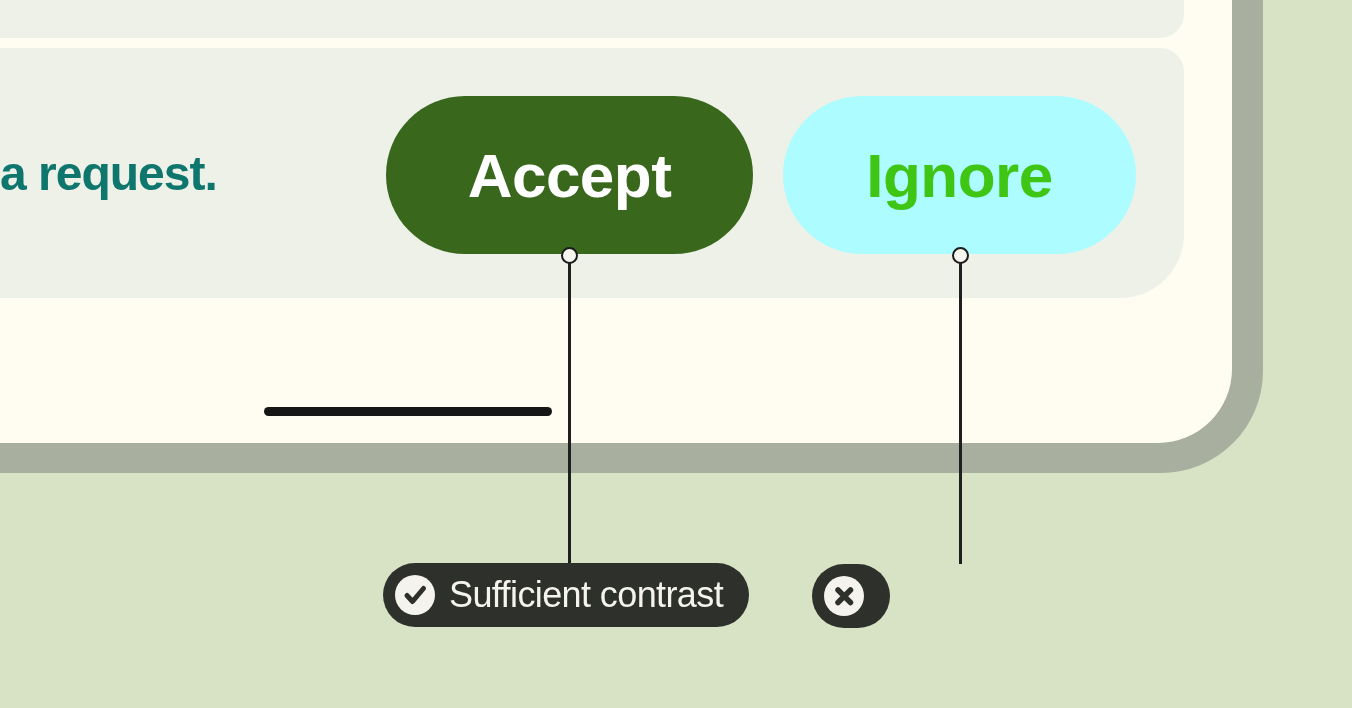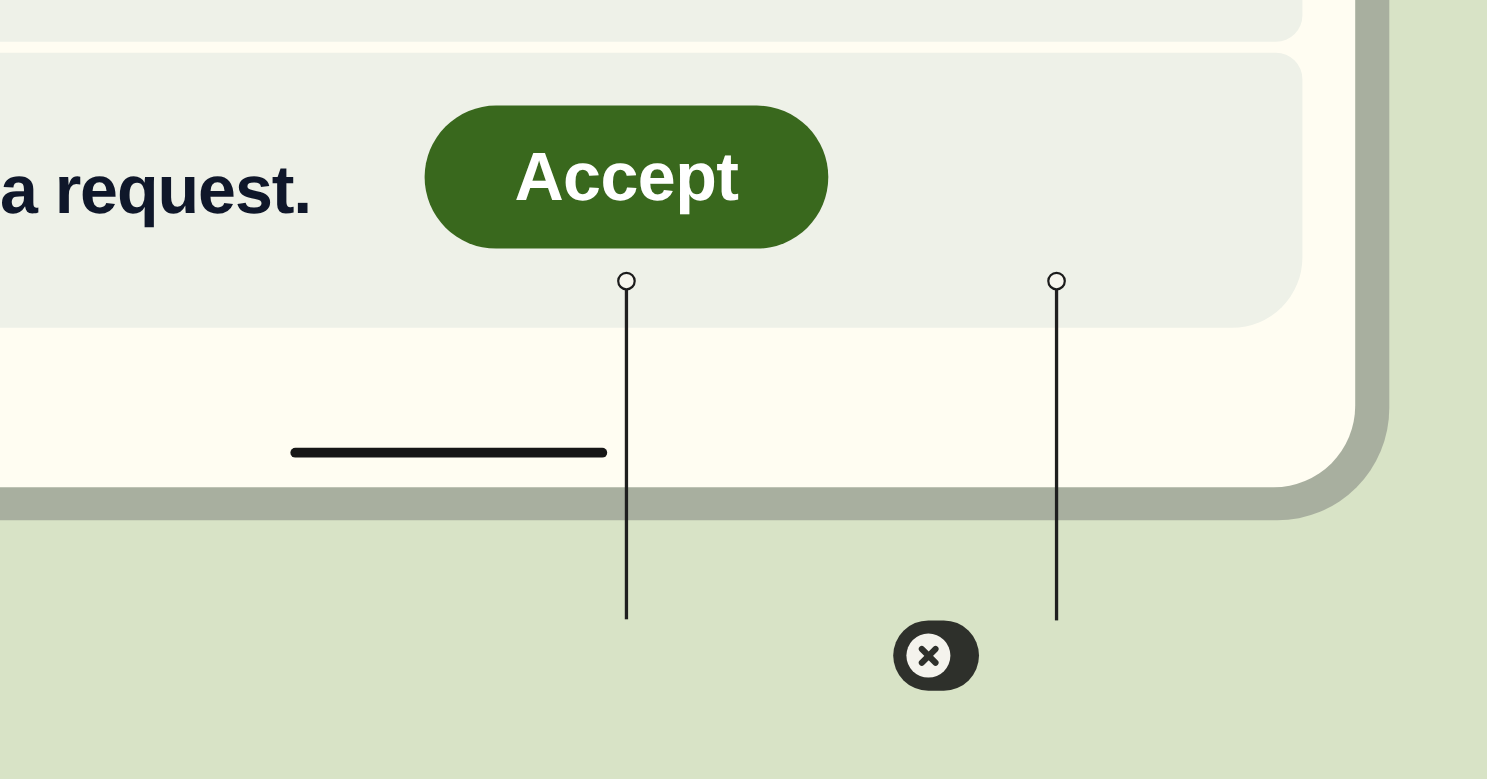--- a/index.html
+++ b/index.html
@@ -44,31 +44,31 @@
     position: absolute;
     left: -60px; top: 48px;
     width: 1244px;  
     height: 250px;  
     background: #eef1e8;
     border-radius: 0 24px 64px 0;
   }
   .message-text {
     position: absolute;
     left: 0; top: 141px;
-    font-size: 62px;
+    font-size: 48px;
     line-height: 66px;
     font-weight: 700;
     letter-spacing: -1px;
-    color: #0f172a;
+    color: #0f766e;
     white-space: nowrap;
   }
   .pill-btn {
     position: absolute;
     top: 96px;
-    height: 130px;
+    height: 158px;
     border-radius: 79px;
     border: none;
     display: flex;
     align-items: center;
     justify-content: center;
     font-family: inherit;
     font-size: 62px;
     font-weight: 600;
     letter-spacing: -0.5px;
     cursor: pointer;
@@ -144,28 +144,37 @@
   <div class="device-frame"></div>
   <div class="device-screen"></div>
 
   <div class="panel-top"></div>
   <div class="panel-main"></div>
 
   <div class="message-text">a request.</div>
 
   <button class="pill-btn btn-accept">Accept</button>
 
+  <button class="pill-btn btn-ignore">Ignore</button>
 
   <div class="home-indicator"></div>
 
   <div class="connector-line line-1"></div>
   <div class="connector-line line-2"></div>
   <div class="connector-dot dot-1"></div>
   <div class="connector-dot dot-2"></div>
 
+  <div class="callout callout-1">
+    <span class="callout-icon">
+      <svg width="40" height="40" viewBox="0 0 40 40">
+        <path d="M12 20.5 L17.5 26.5 L28.5 13.5" fill="none" stroke="#2e302b" stroke-width="5" stroke-linecap="round" stroke-linejoin="round"></path>
+      </svg>
+    </span>
+    <span class="callout-label">Sufficient contrast</span>
+  </div>
 
   <div class="callout callout-2">
     <span class="callout-icon">
       <svg width="40" height="40" viewBox="0 0 40 40">
         <path d="M14 14 L26.5 26.5 M26.5 14 L14 26.5" fill="none" stroke="#2e302b" stroke-width="5.5" stroke-linecap="round"></path>
       </svg>
     </span>
   </div>
 
 </div>

